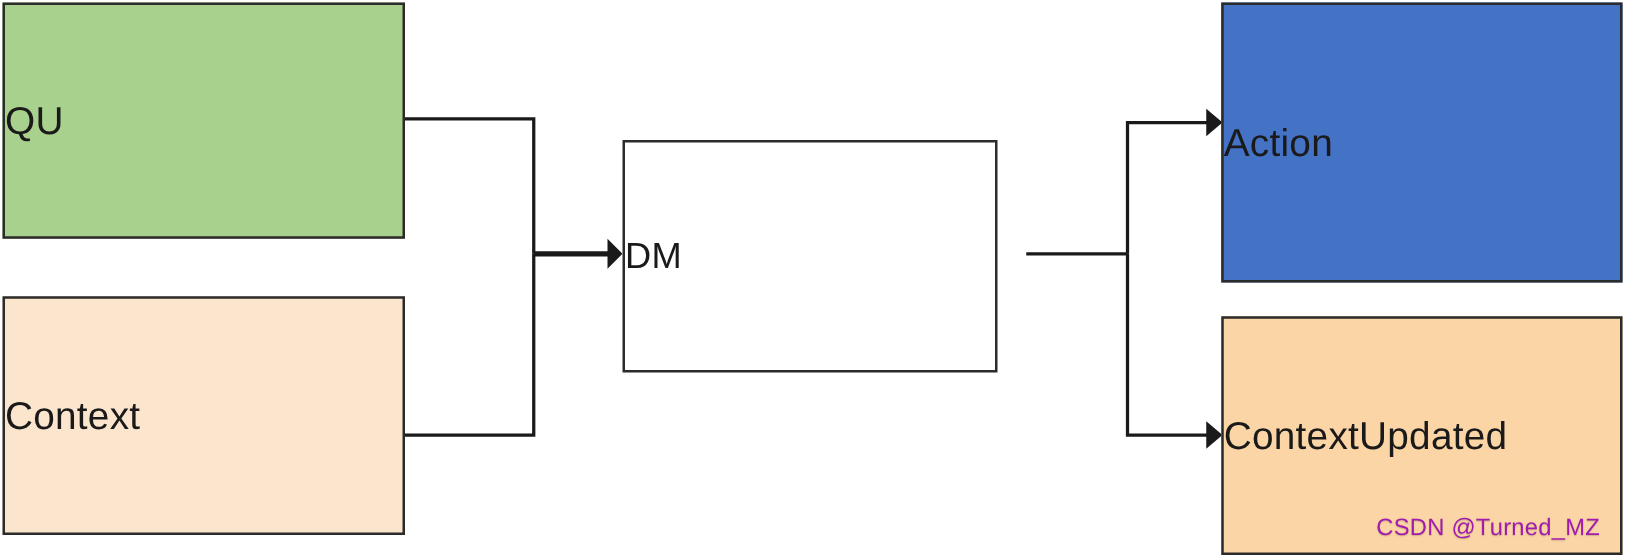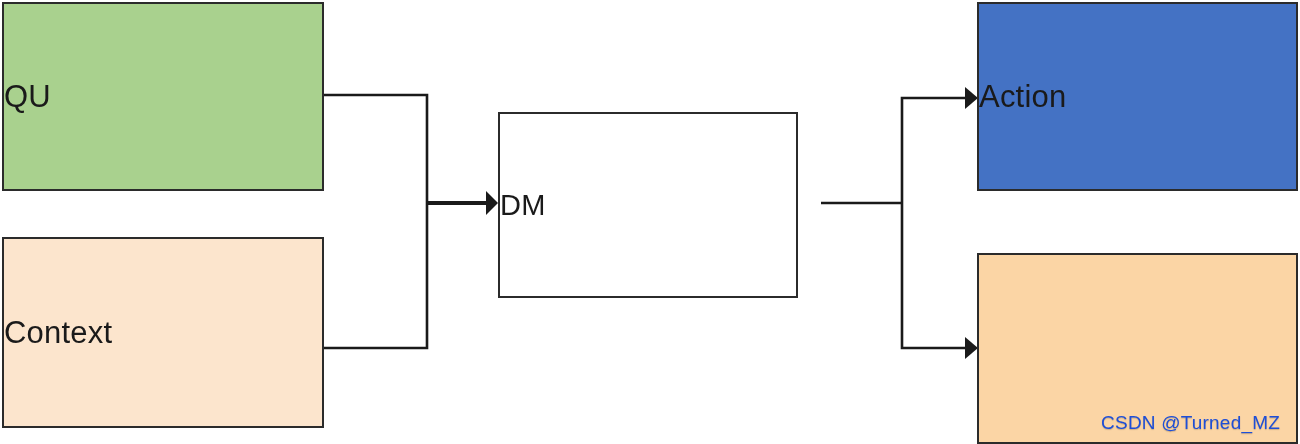--- a/index.html
+++ b/index.html
@@ -55,38 +55,38 @@
     width: 300px;
     height: 186px;
     background: #ffffff;
     border-width: 2px;
     font-size: 29px;
   }
   #node-action {
     left: 977px;
     top: 2px;
     width: 321px;
-    height: 189px;
+    height: 224px;
     background: #4472c4;
     font-size: 31px;
   }
   #node-context-updated {
     left: 977px;
     top: 253px;
     width: 321px;
     height: 191px;
     background: #fbd5a5;
     font-size: 31px;
   }
   #watermark {
     position: absolute;
     right: 16px;
     bottom: 8px;
     font-size: 19px;
-    color: #1d4ed8;
+    color: #a21caf;
     text-shadow: 0 1px 1px rgba(120,100,70,0.35);
     user-select: none;
     white-space: nowrap;
   }
   #edges {
     position: absolute;
     left: 0;
     top: 0;
     width: 1300px;
     height: 444px;
@@ -138,16 +138,17 @@
 
   <div class="node" id="node-dm">
     <span class="node-label">DM</span>
   </div>
 
   <div class="node" id="node-action">
     <span class="node-label">Action</span>
   </div>
 
   <div class="node" id="node-context-updated">
+    <span class="node-label">ContextUpdated</span>
     <span id="watermark">CSDN @Turned_MZ</span>
   </div>
 
 </div>
 
 </body></html>

